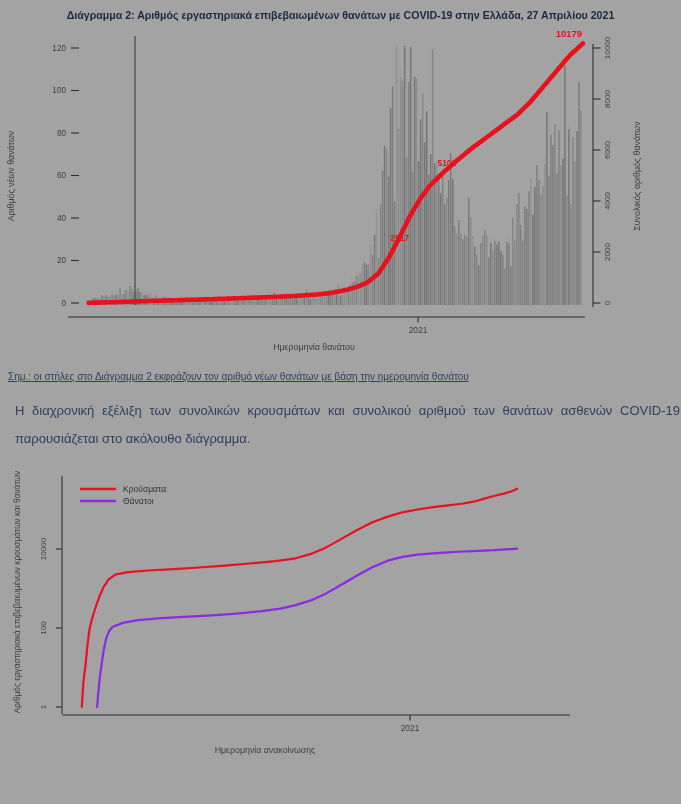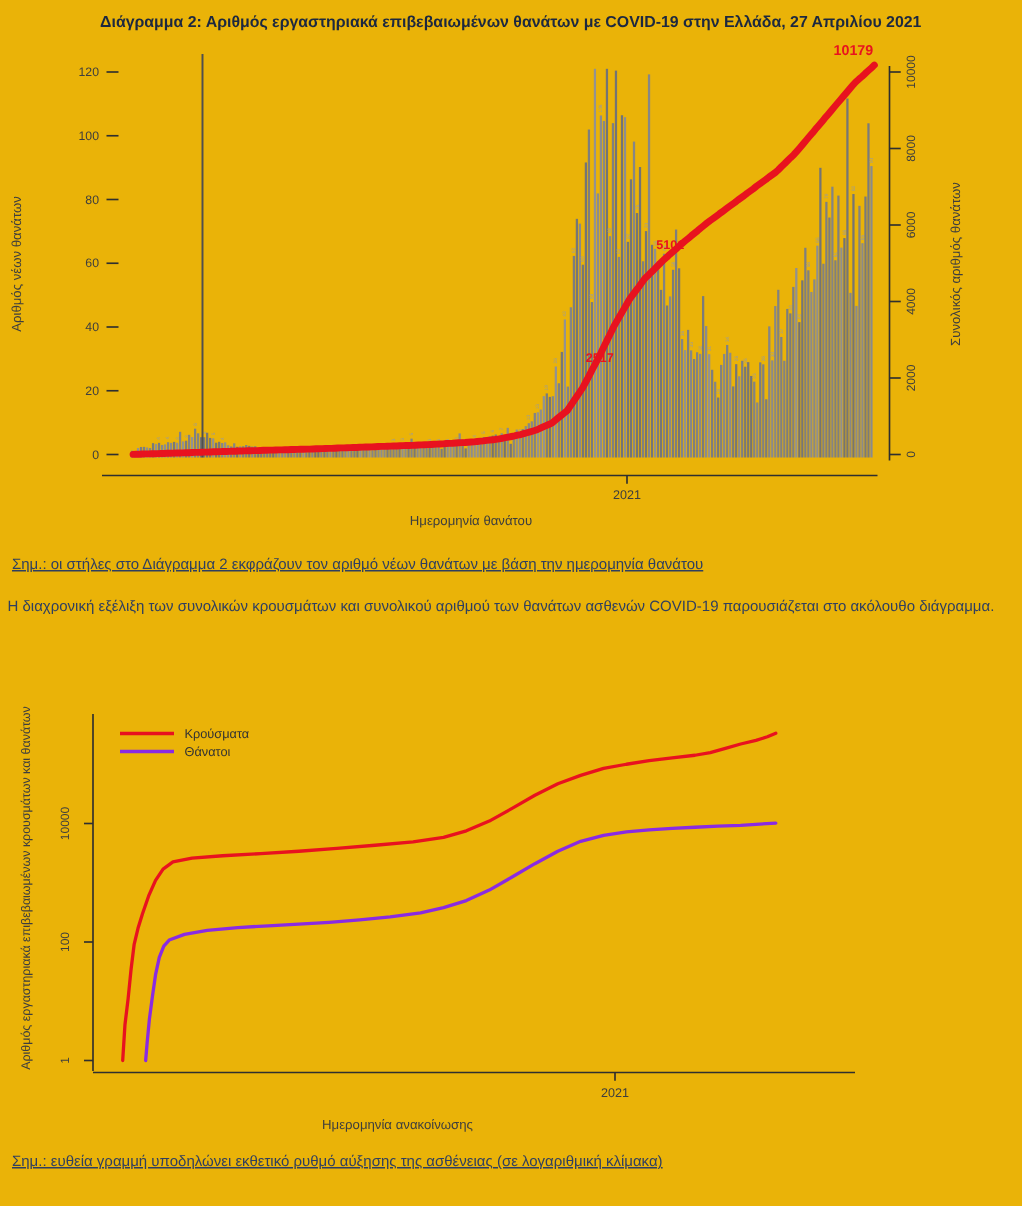--- a/index.html
+++ b/index.html
@@ -1,22 +1,22 @@
 <!DOCTYPE html>
 <html><head>
 <meta charset="utf-8">
 <style>
   html,body{margin:0;padding:0;background:#fff;}
-  .page{position:relative;width:681px;height:804px;background:#eab308;overflow:hidden;
+  .page{position:relative;width:681px;height:804px;background:#a3a3a3;overflow:hidden;
         font-family:"Liberation Sans",sans-serif;color:#2b3a55;}
   .ctitle{position:absolute;left:0;width:681px;text-align:center;font-weight:bold;
           font-size:10.6px;color:#1c2840;z-index:2;}
   .note{position:absolute;left:8px;font-size:10px;color:#2f3f60;z-index:2;text-decoration:underline;}
-  .para{position:absolute;left:5px;width:665px;font-size:10px;color:#2f3f60;
-        text-align:justify;line-height:15px;z-index:2;}
+  .para{position:absolute;left:15px;width:665px;font-size:13px;color:#2f3f60;
+        text-align:justify;line-height:28px;z-index:2;}
   svg{position:absolute;left:0;}
   svg text{font-family:"Liberation Sans",sans-serif;}
 </style>
 </head>
 <body>
 
 <div class="page">
 
   <div class="ctitle" style="top:9px">Διάγραμμα 2: Αριθμός εργαστηριακά επιβεβαιωμένων θανάτων με COVID-19 στην Ελλάδα, 27 Απριλίου 2021</div>
 
@@ -419,14 +419,13 @@
     <text x="265" y="752.5" text-anchor="middle" font-size="8.8" fill="#3e3e3e">Ημερομηνία ανακοίνωσης</text>
 
     <g>
       <line x1="80" y1="489" x2="116" y2="489" stroke="#e8121f" stroke-width="2.4"></line>
       <text x="123" y="492" font-size="8.5" fill="#333333">Κρούσματα</text>
       <line x1="80" y1="501" x2="116" y2="501" stroke="#8a2be2" stroke-width="2.4"></line>
       <text x="123" y="504" font-size="8.5" fill="#333333">Θάνατοι</text>
     </g>
   </svg>
 
-  <div class="note" style="top:769px">Σημ.: ευθεία γραμμή υποδηλώνει εκθετικό ρυθμό αύξησης της ασθένειας (σε λογαριθμική κλίμακα)</div>
 </div>
 
 </body></html>

